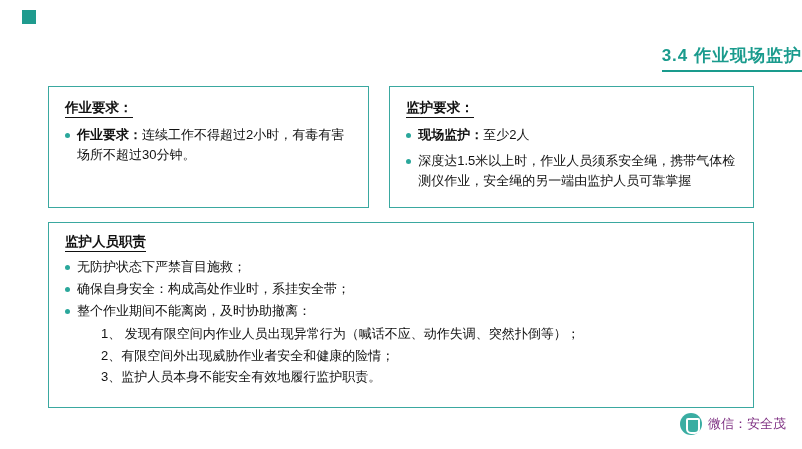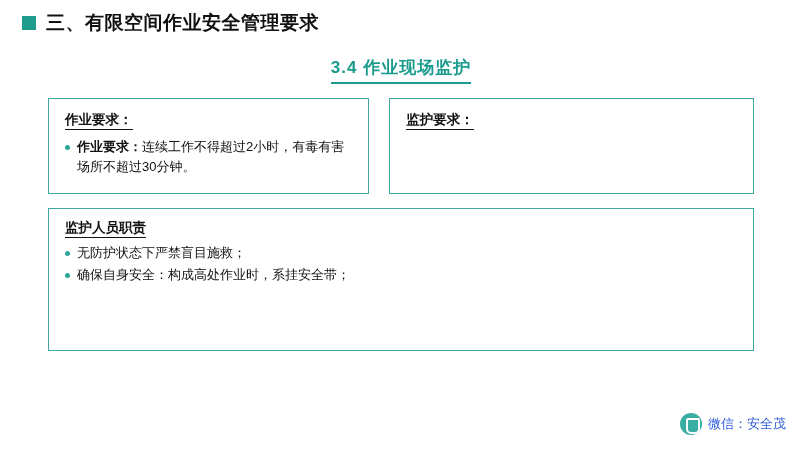--- a/index.html
+++ b/index.html
@@ -29,21 +29,21 @@
   }
   .header-title {
     font-size: 19px;
     font-weight: bold;
     letter-spacing: 0.5px;
     color: #111111;
   }
 
   
   .section-title-wrap {
-    text-align: center;
+    text-align: right;
     margin-top: 20px;
   }
   .section-title {
     display: inline-block;
     font-size: 17px;
     font-weight: bold;
     color: #1a9b8d;
     padding-bottom: 3px;
     border-bottom: 2px solid #1a9b8d;
     letter-spacing: 1px;
@@ -99,21 +99,21 @@
     border-radius: 50%;
     background: #2aa79b;
   }
   .lead { font-weight: bold; }
 
   
   .duties {
     margin: 14px 48px 0 48px;
     border: 1px solid #3aa8a0;
     padding: 10px 14px 8px 14px;
-    height: 143px;
+    height: 186px;
     overflow: hidden;
     position: relative;
   }
   .duties-title {
     font-size: 13.5px;
     font-weight: bold;
     margin: 0 0 6px 2px;
   }
   .duties-title .uline {
     border-bottom: 1px solid #111;
@@ -176,29 +176,28 @@
   .wm-logo::after {
     content: "";
     position: absolute;
     left: 6px; top: 5px;
     width: 10px; height: 12px;
     border: 2px solid #ffffff;
     border-radius: 2px 2px 5px 5px;
   }
   .wm-text {
     font-size: 13px;
-    color: #1d4ed8;
+    color: #701a75;
   }
 </style>
 </head>
 <body>
 
 <div class="header">
   <span class="header-marker"></span>
-  <span class="header-title">三、有限空间作业安全管理要求</span>
 </div>
 
 <div class="section-title-wrap">
   <span class="section-title">3.4  作业现场监护</span>
 </div>
 
 <div class="row">
 
   <div class="card left">
     <div class="card-title">
@@ -208,34 +207,50 @@
       <li>
         <span class="lead">作业要求：</span><span>连续工作不得超过2小时，有毒有害场所不超过30分钟。</span>
       </li>
     </ul>
   </div>
 
   <div class="card right">
     <div class="card-title">
       <span class="uline">监护要求：</span>
     </div>
+    <ul class="bullets">
+      <li>
+        <span class="lead">现场监护：</span><span>至少2人</span>
+      </li>
+      <li>
+        <span>深度达1.5米以上时，作业人员须系安全绳，携带气体检测仪作业，安全绳的另一端由监护人员可靠掌握</span>
+      </li>
+    </ul>
   </div>
 
 </div>
 
 <div class="duties">
   <div class="duties-title">
     <span class="uline">监护人员职责</span>
   </div>
   <ul class="duties-list">
     <li>
       <span>无防护状态下严禁盲目施救；</span>
     </li>
     <li>
       <span>确保自身安全：构成高处作业时，系挂安全带；</span>
     </li>
+    <li>
+      <span>整个作业期间不能离岗，及时协助撤离：</span>
+      <ol class="subitems">
+        <li class="sub-hang">1、  发现有限空间内作业人员出现异常行为（喊话不应、动作失调、突然扑倒等）；</li>
+        <li class="sub-hang">2、有限空间外出现威胁作业者安全和健康的险情；</li>
+        <li class="sub-hang">3、监护人员本身不能安全有效地履行监护职责。</li>
+      </ol>
+    </li>
   </ul>
 </div>
 
 <div class="watermark">
   <span class="wm-logo"></span>
   <span class="wm-text">微信：安全茂</span>
 </div>
 
 </body></html>

